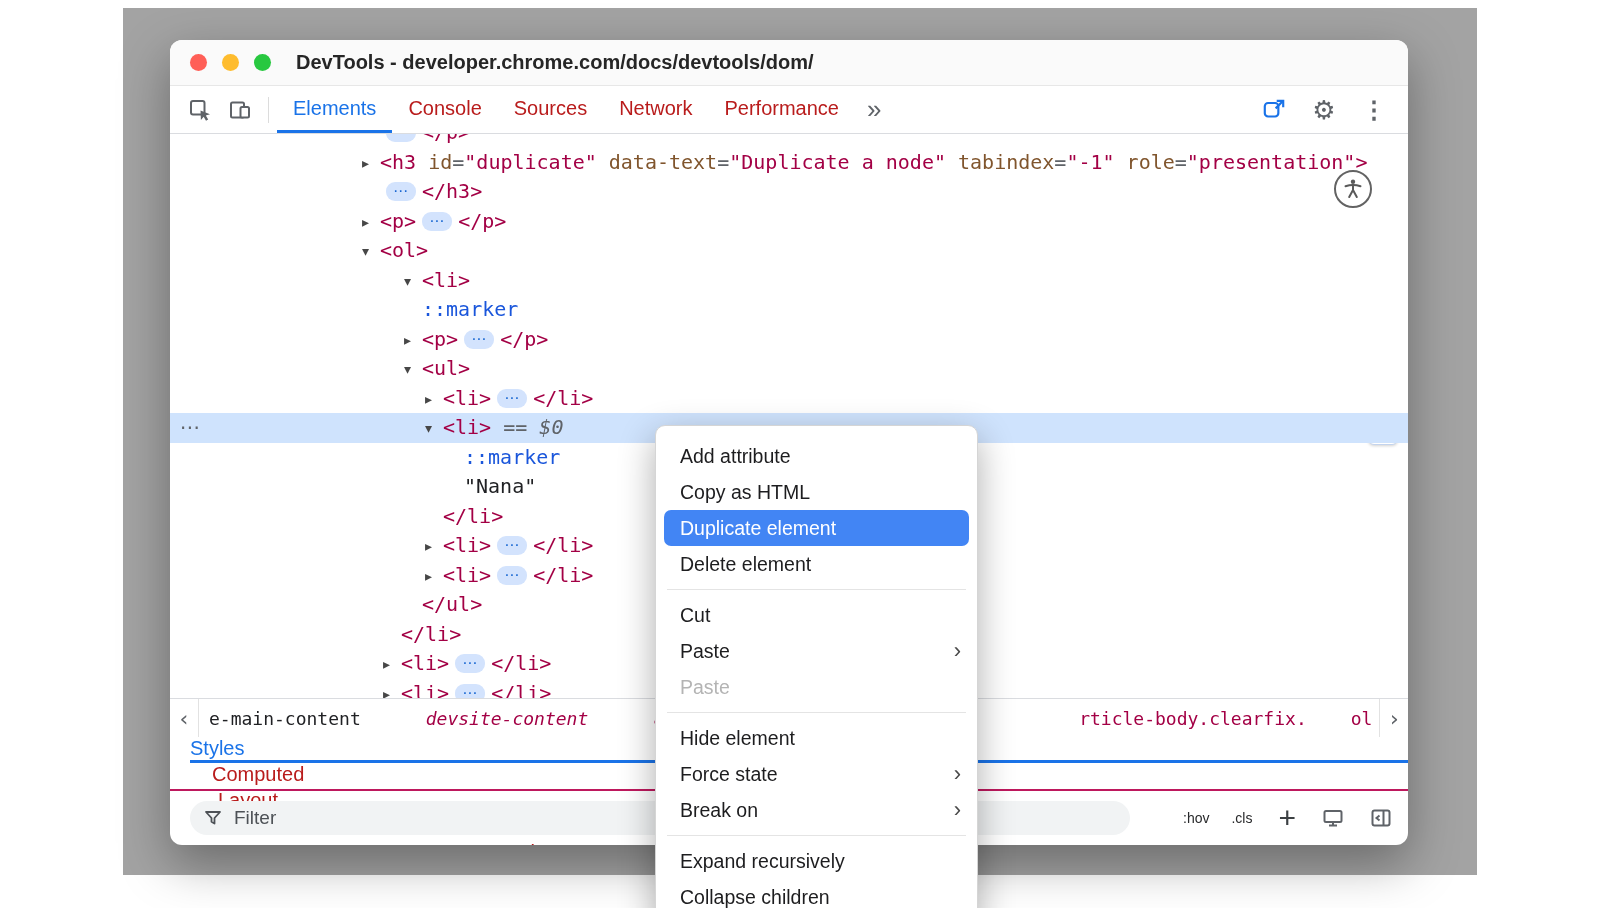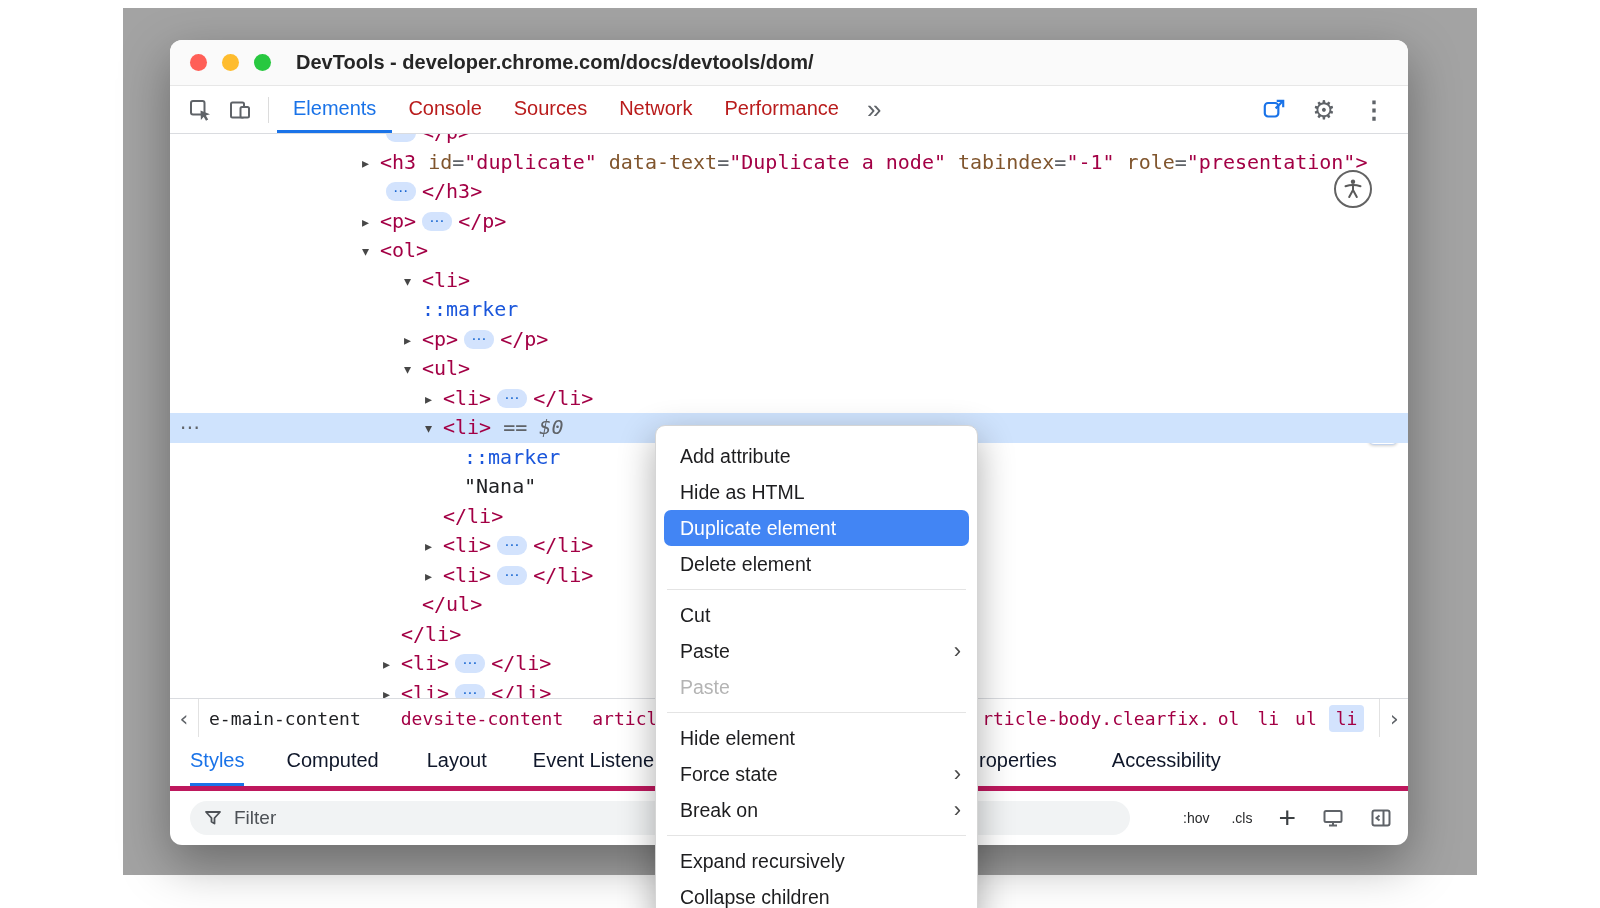--- a/index.html
+++ b/index.html
@@ -60,35 +60,35 @@
     background:#fff;border:1px solid #c3d4ee;display:flex;align-items:center;justify-content:center;
     box-shadow:0 1px 3px rgba(0,0,0,.18);color:var(--accent);}
 
   
   .crumb-bar{height:39px;border-top:1px solid #dadce0;display:flex;align-items:stretch;
     box-sizing:border-box;font-family:"DejaVu Sans Mono",monospace;font-size:18px;}
   .crumb-scroll{width:28px;display:flex;align-items:center;justify-content:center;color:#5f6368;
     font-size:22px;flex:none;}
   .crumb-scroll.left{border-right:1px solid #e2e2e2;}
   .crumb-scroll.right{border-left:1px solid #e2e2e2;margin-left:auto;}
-  .crumbs{display:flex;align-items:center;overflow:hidden;flex:1;padding-left:10px;}
+  .crumbs{display:flex;align-items:center;overflow:hidden;flex:1;padding-left:10px;gap:36px;}
   .crumb{color:var(--tag-color);flex:none;}
   .crumb.plain{color:#202124;}
   .crumb.sel{background:#d3e3fd;border-radius:4px;padding:3px 7px;}
-  .crumbs .crumb:nth-child(2){margin-left:40px;}
+  .crumbs .crumb:nth-child(2){margin-left:29px;font-style:italic;}
   .crumbs .crumb:nth-child(3){margin-left:29px;}
   .crumbs .crumb:nth-child(4){margin-left:314px;}
   .crumbs .crumb:nth-child(5){margin-left:8px;}
   .crumbs .crumb:nth-child(6){margin-left:18px;}
   .crumbs .crumb:nth-child(7){margin-left:16px;}
   .crumbs .crumb:nth-child(8){margin-left:12px;}
 
   
-  .styles-tab-bar{height:54px;border-bottom:5px solid #be185d;display:flex;box-sizing:border-box;}
-  .styles-tab{display:flex;align-items:center;font-size:20px;color:#0f172a;flex:none;
+  .styles-tab-bar{height:54px;border-bottom:2px solid #be185d;display:flex;box-sizing:border-box;flex-direction:column;}
+  .styles-tab{display:flex;align-items:center;font-size:20px;color:#b91c1c;flex:none;
     border-bottom:3px solid transparent;box-sizing:border-box;}
   .styles-tab.active{color:var(--accent);border-bottom-color:var(--accent);font-weight:500;}
   .styles-tab-bar .styles-tab:nth-child(1){margin-left:20px;}
   .styles-tab-bar .styles-tab:nth-child(2){margin-left:42px;}
   .styles-tab-bar .styles-tab:nth-child(3){margin-left:48px;}
   .styles-tab-bar .styles-tab:nth-child(4){margin-left:46px;}
   .styles-tab-bar .styles-tab:nth-child(5){margin-left:295px;}
   .styles-tab-bar .styles-tab:nth-child(6){margin-left:55px;}
 
   
@@ -258,21 +258,21 @@
             <path d="M9.5 8.5 L6.5 11 L9.5 13.5"></path>
           </svg>
       </span>
     </div>
   </div>
 
 </div>
 
 <div class="context-menu">
     <div class="menu-item"><span class="menu-label">Add attribute</span></div>
-    <div class="menu-item"><span class="menu-label">Hide as HTML</span></div>
+    <div class="menu-item"><span class="menu-label">Copy as HTML</span></div>
     <div class="menu-item highlighted"><span class="menu-label">Duplicate element</span></div>
     <div class="menu-item"><span class="menu-label">Delete element</span></div>
     <div class="menu-sep"></div>
     <div class="menu-item"><span class="menu-label">Cut</span></div>
     <div class="menu-item"><span class="menu-label">Paste</span><span class="sub-arrow">›</span></div>
     <div class="menu-item disabled"><span class="menu-label">Paste</span></div>
     <div class="menu-sep"></div>
     <div class="menu-item"><span class="menu-label">Hide element</span></div>
     <div class="menu-item"><span class="menu-label">Force state</span><span class="sub-arrow">›</span></div>
     <div class="menu-item"><span class="menu-label">Break on</span><span class="sub-arrow">›</span></div>

